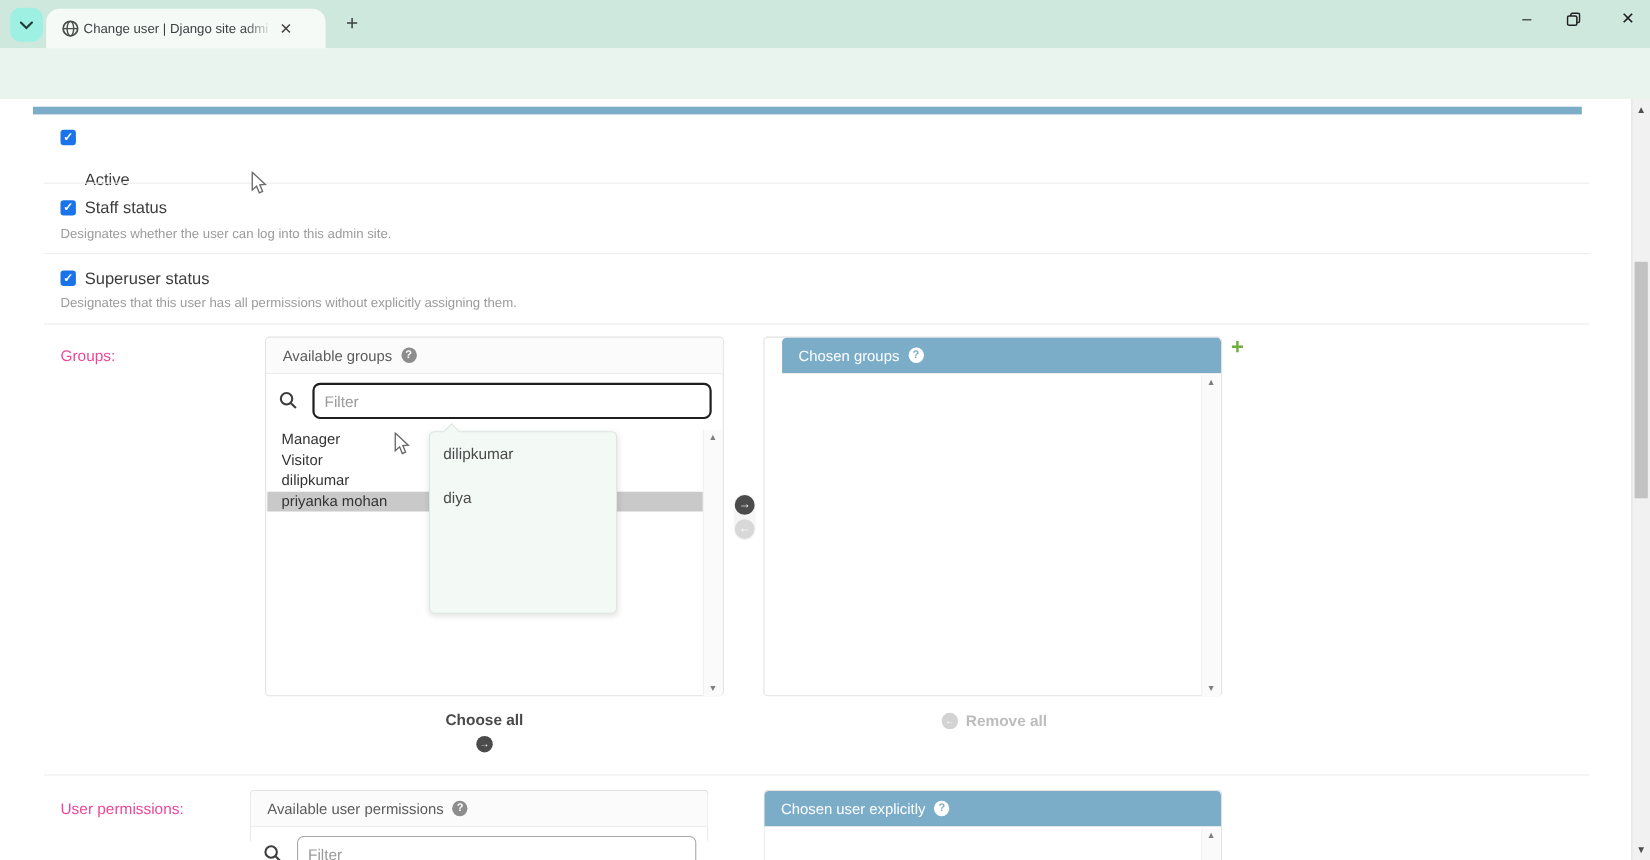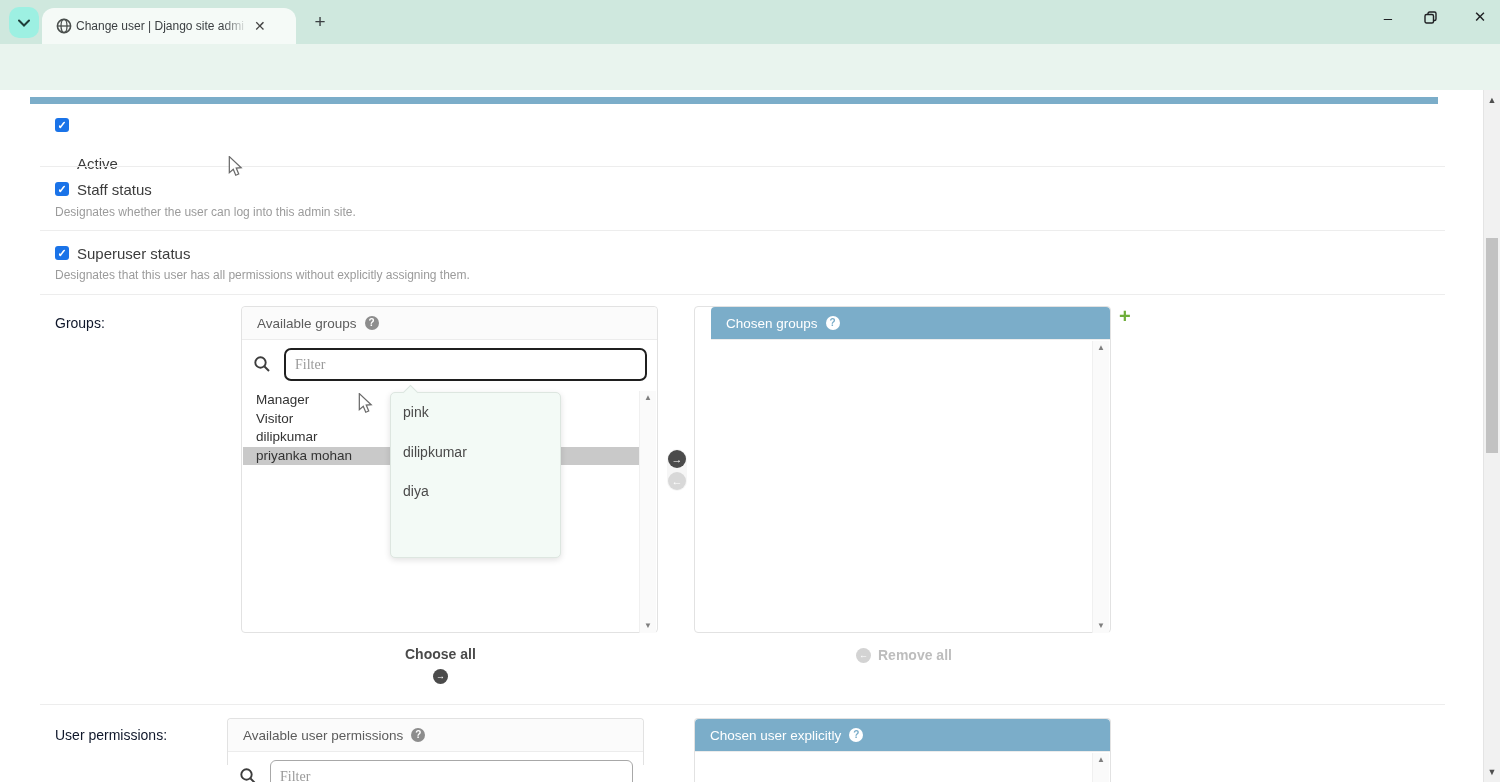--- a/index.html
+++ b/index.html
@@ -32,35 +32,35 @@
   
   #page { position:absolute; left:0; top:90px; width:1500px; height:692px; background:#fff; overflow:hidden; }
   #blue-bar { position:absolute; left:30px; top:7px; width:1408px; height:7px; background:#7badc9; }
   .divider { position:absolute; left:40px; width:1405px; height:1px; background:#ededed; }
 
   .cbx { position:absolute; width:14px; height:14px; background:#1a73e8; border-radius:3px;
     color:#fff; font-size:11px; line-height:14px; text-align:center; font-weight:bold; }
   .cbx-label { position:absolute; font-size:15px; color:#3c3c3c; }
   .help { position:absolute; font-size:12px; color:#9b9b9b; }
 
-  .row-label { position:absolute; left:55px; font-size:14px; color:#0f172a; }
+  .row-label { position:absolute; left:55px; font-size:14px; color:#ec4899; }
 
   .selbox { position:absolute; width:417px; border:1px solid #e2e2e2; border-radius:4px; background:#fff; }
   .selbox-header { height:33px; background:#fbfbfb; border-bottom:1px solid #ececec; display:flex;
     align-items:center; padding-left:15px; font-size:13.5px; color:#5c5c5c; border-radius:4px 4px 0 0; }
   .selbox-header.blue { background:#7badc9; color:#fff; }
   .qmark { width:14px; height:14px; border-radius:50%; background:#8d8d8d; color:#fff; font-size:10px;
     font-weight:bold; text-align:center; line-height:14px; margin-left:8px; }
   .qmark.inv { background:#fff; color:#7badc9; }
 
   .filter-row { position:relative; height:49px; }
   .search-glyph { position:absolute; left:11px; top:15px; }
   .filter-input { position:absolute; left:42px; top:8px; width:363px; height:33px; border:2px solid #1f1f1f;
     border-radius:7px; font-size:14px; color:#3b82f6; padding:0 9px; outline:none; background:#fff;
-    font-family:Liberation Serif, serif; }
+    font-family:Liberation Sans, sans-serif; }
   .filter-input::placeholder { color:#9a9a9a; }
   .filter-input.plain { border:1px solid #a8a8a8; border-radius:6px; }
 
   .g-list { position:absolute; left:1px; top:84px; width:396px; }
   .g-item { height:18.5px; font-size:13.5px; color:#333; padding-left:13px; line-height:18.5px; white-space:nowrap; }
   .g-item.sel { background:#c9c9c9; }
 
   .inner-sb { position:absolute; right:1px; width:17px; background:#fafafa; border-left:1px solid #f0f0f0;
     display:flex; flex-direction:column; justify-content:space-between; align-items:center; padding:3px 0; }
   .sb-arrow { font-size:8px; color:#7f7f7f; line-height:8px; }
@@ -244,21 +244,20 @@
       </div>
       <div class="inner-sb" style="top:34px; height:292px;">
         <div class="sb-arrow">▲</div>
         <div class="sb-arrow">▼</div>
       </div>
     </div>
 
     <div id="add-group">+</div>
 
     <div id="dropdown">
-      <div class="dd-item">pink</div>
       <div class="dd-item">dilipkumar</div>
       <div class="dd-item">diya</div>
     </div>
 
     <div class="bulk choose" style="left:405px; top:556px;">
       <span>Choose all</span>
       <span class="circ">→</span>
     </div>
     <div class="bulk remove" style="left:856px; top:557px;">
       <span class="circ">←</span>

